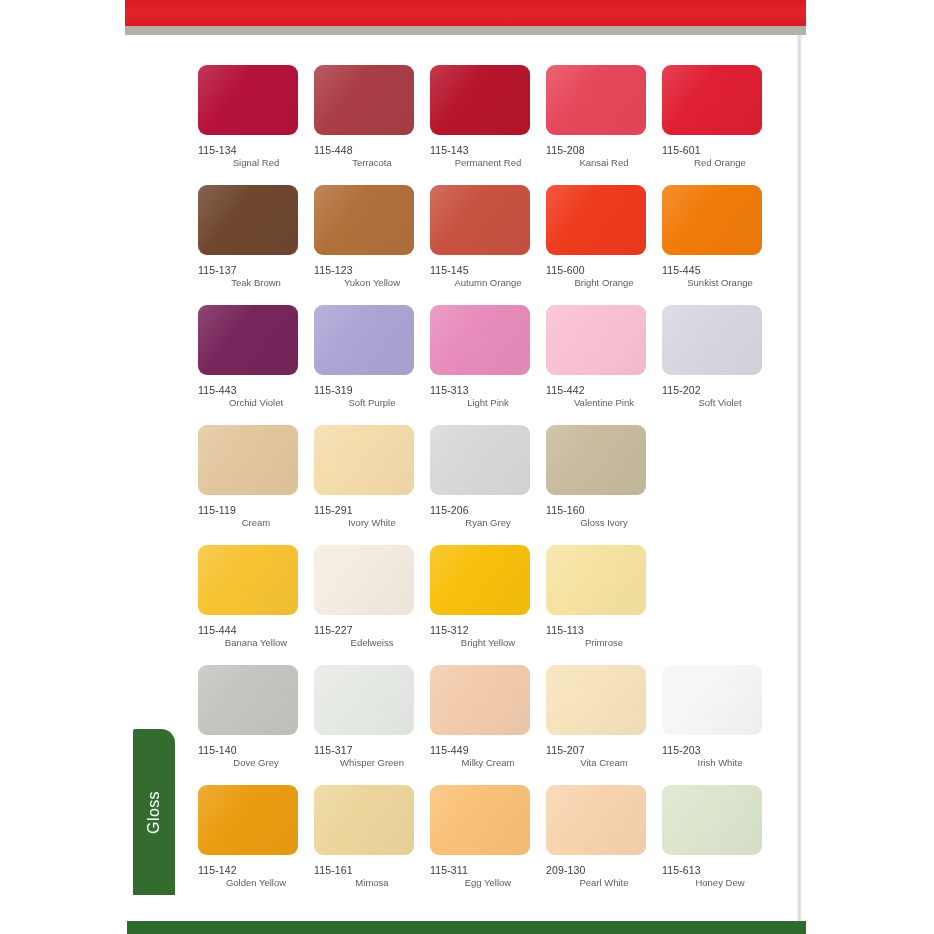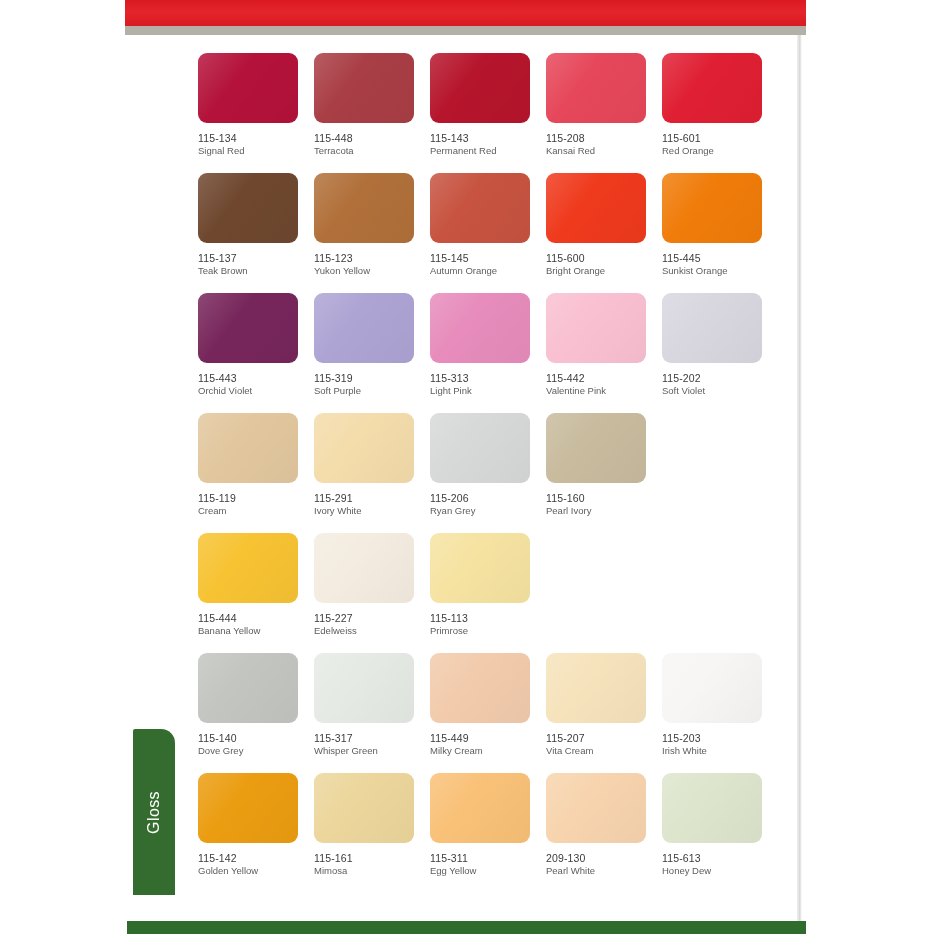--- a/index.html
+++ b/index.html
@@ -107,20 +107,21 @@
     top: 53px;
     width: 580px;
   }
   .row {
     display: flex;
     height: 120px;
   }
   .cell {
     width: 116px;
     position: relative;
+    margin-top: 12px;
   }
   .chip {
     width: 100px;
     height: 70px;
     border-radius: 9px;
     box-shadow: 0 0 0 0 rgba(0,0,0,0);
   }
   .chip-wrap {
     position: relative;
     width: 100px;
@@ -138,20 +139,21 @@
     font-size: 10.5px;
     color: #3b3b3b;
     letter-spacing: .15px;
     line-height: 1.15;
   }
   .cname {
     margin-top: 2px;
     font-size: 9.5px;
     color: #5d5d5d;
     line-height: 1.15;
+    text-align: center;
   }
 </style>
 </head>
 <body>
 
 <div id="scan">
 
   <div class="top-banner"></div>
   <div class="top-banner-shade"></div>
   <div class="top-grey-strip"></div>
@@ -316,21 +318,21 @@
           </div>
           <div class="code">115-206</div>
           <div class="cname">Ryan Grey</div>
         </div>
         <div class="cell">
           <div class="chip-wrap">
             <div class="chip" style="background: rgb(200, 187, 158);"></div>
             <div class="chip-gloss"></div>
           </div>
           <div class="code">115-160</div>
-          <div class="cname">Pearl Ivory</div>
+          <div class="cname">Gloss Ivory</div>
         </div>
       </div>
       <div class="row">
         <div class="cell">
           <div class="chip-wrap">
             <div class="chip" style="background: rgb(247, 195, 51);"></div>
             <div class="chip-gloss"></div>
           </div>
           <div class="code">115-444</div>
           <div class="cname">Banana Yellow</div>
@@ -338,20 +340,28 @@
         <div class="cell">
           <div class="chip-wrap">
             <div class="chip" style="background: rgb(244, 236, 224);"></div>
             <div class="chip-gloss"></div>
           </div>
           <div class="code">115-227</div>
           <div class="cname">Edelweiss</div>
         </div>
         <div class="cell">
           <div class="chip-wrap">
+            <div class="chip" style="background: rgb(248, 192, 12);"></div>
+            <div class="chip-gloss"></div>
+          </div>
+          <div class="code">115-312</div>
+          <div class="cname">Bright Yellow</div>
+        </div>
+        <div class="cell">
+          <div class="chip-wrap">
             <div class="chip" style="background: rgb(246, 227, 162);"></div>
             <div class="chip-gloss"></div>
           </div>
           <div class="code">115-113</div>
           <div class="cname">Primrose</div>
         </div>
       </div>
       <div class="row">
         <div class="cell">
           <div class="chip-wrap">

